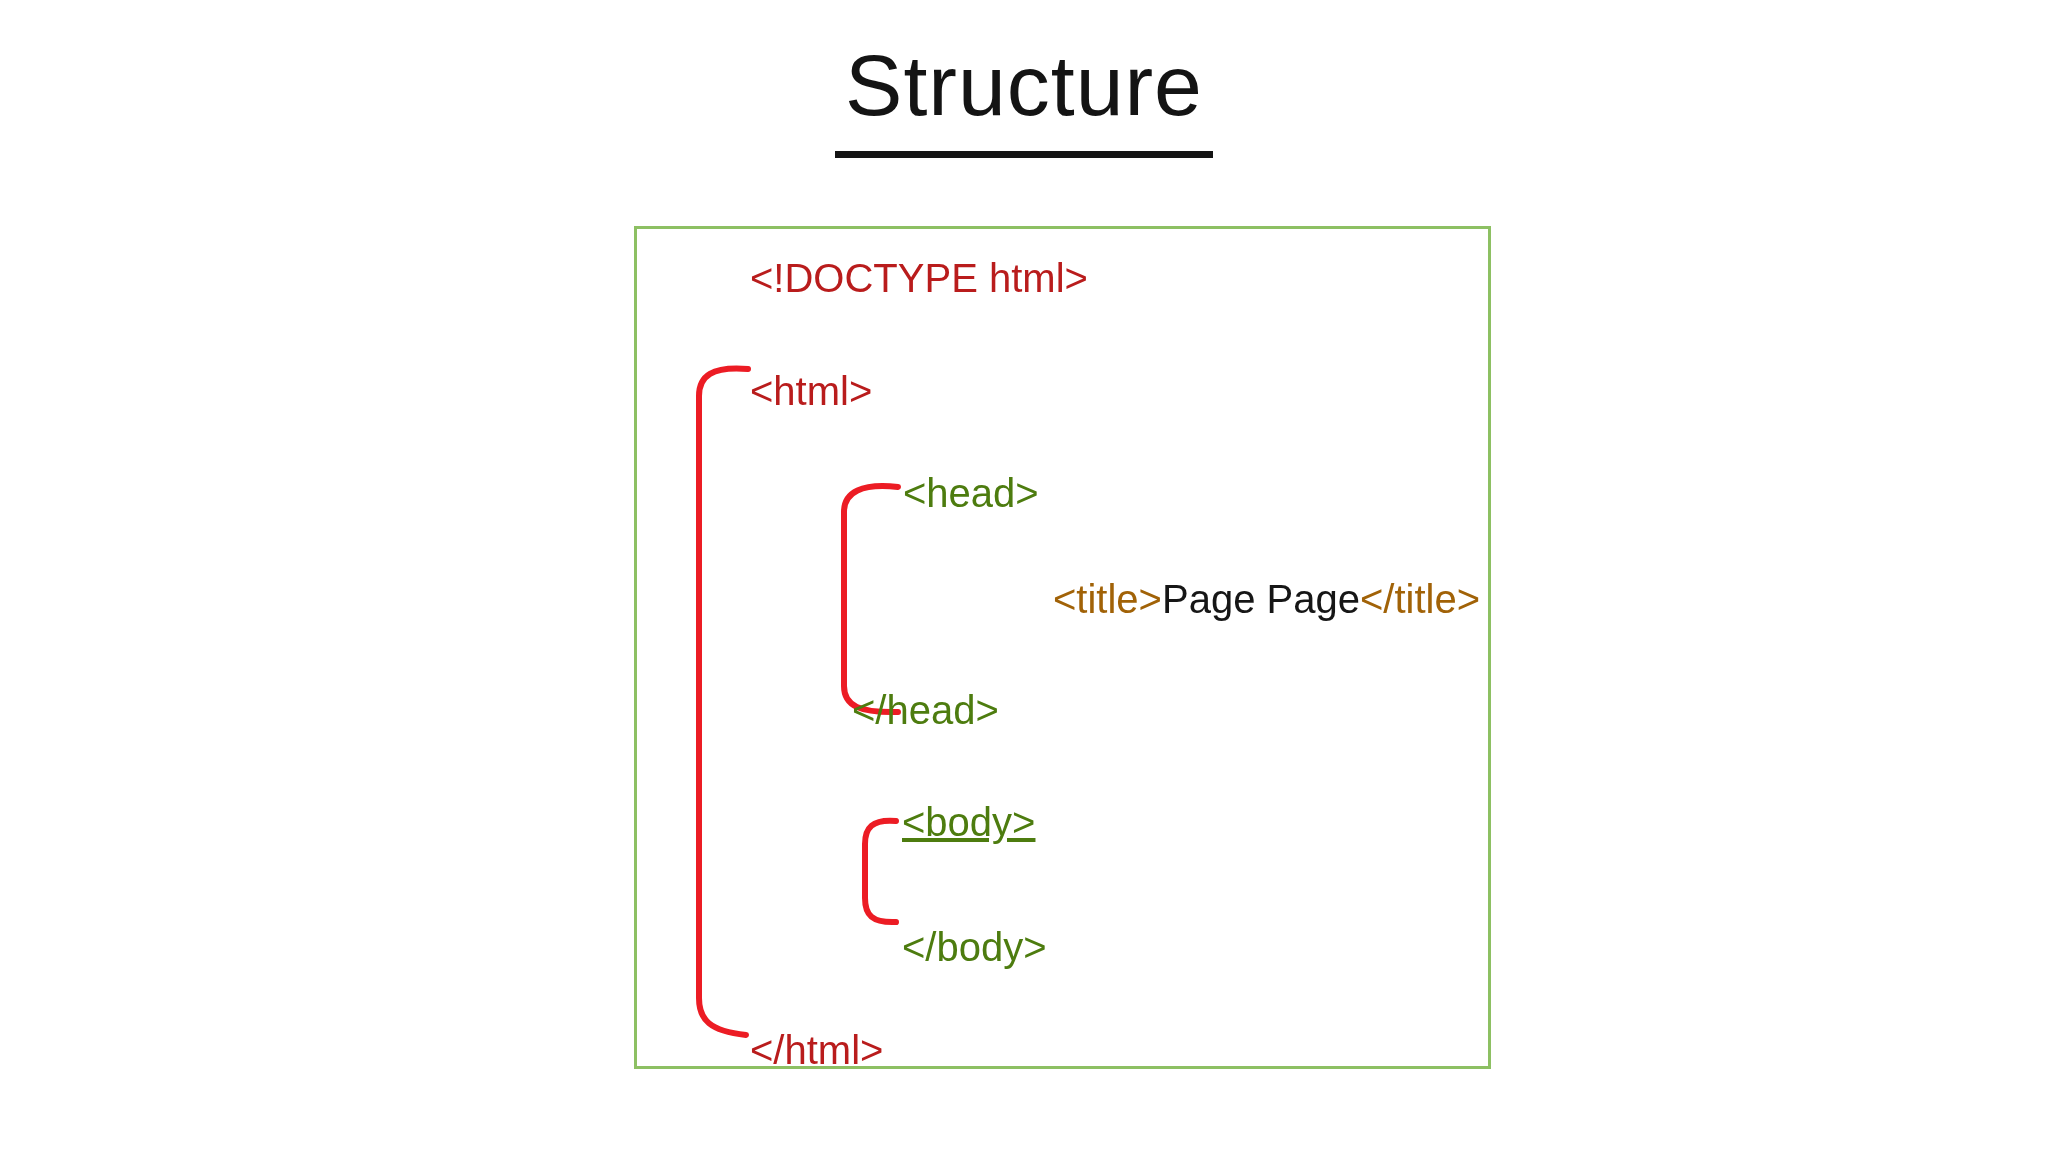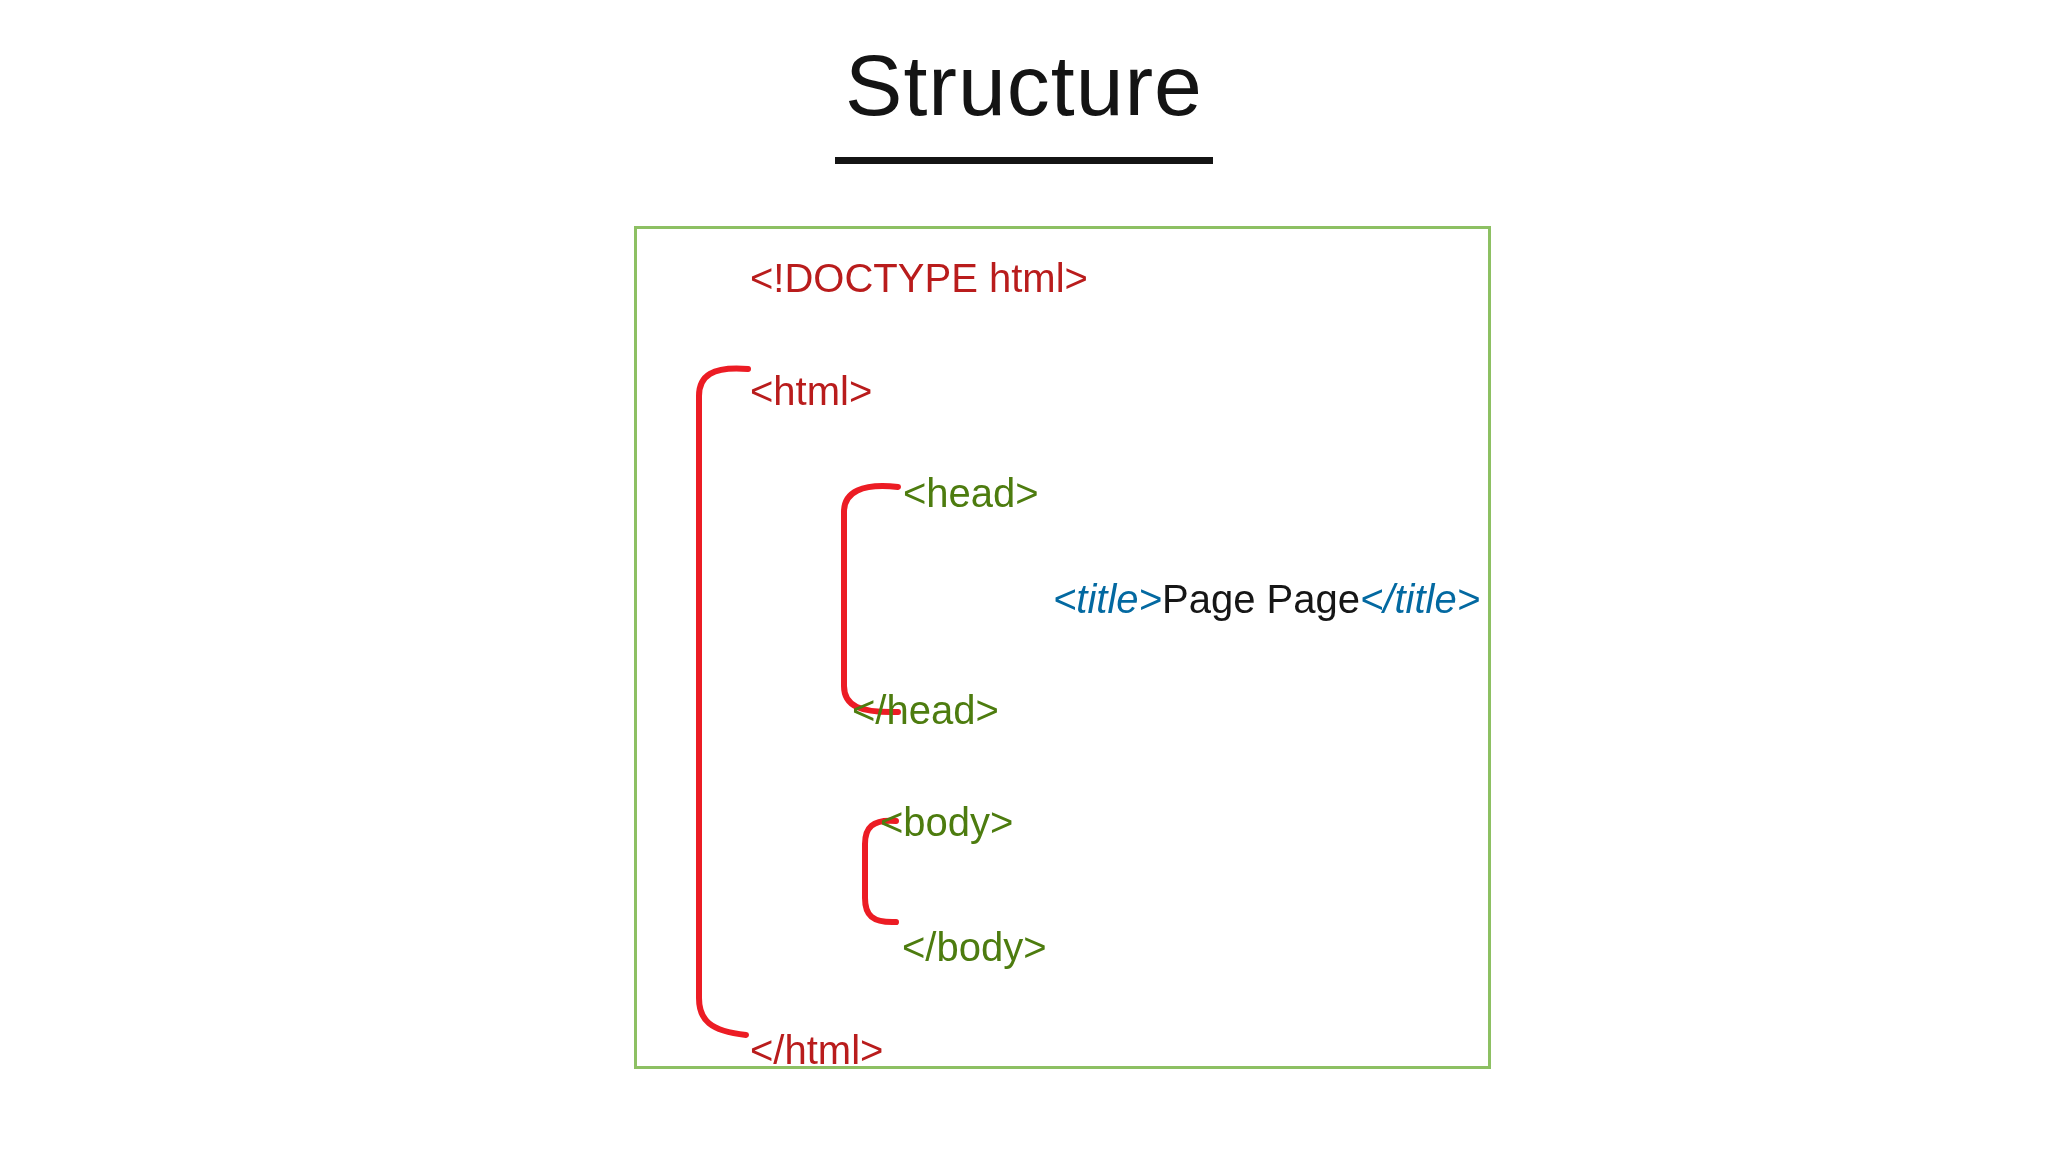--- a/index.html
+++ b/index.html
@@ -22,21 +22,21 @@
     width: 100%;
     text-align: center;
     margin: 0;
     font-size: 86px;
     font-weight: 400;
     letter-spacing: 1px;
     color: #141414;
   }
   .slide-title .underlined {
     display: inline-block;
-    padding: 0 10px 22px 10px;
+    padding: 0 10px 16px 10px;
     border-bottom: 7px solid #141414;
   }
   .structure-box {
     position: absolute;
     left: 634px;
     top: 226px;
     width: 857px;
     height: 843px;
     border: 3px solid #8dc063;
     box-sizing: border-box;
@@ -52,29 +52,29 @@
   }
   .code {
     position: absolute;
     font-size: 40px;
     line-height: 44px;
     white-space: pre;
     font-weight: 400;
   }
   .code-blue   { color: #b91c1c; margin-top: 20px; }
   .code-green  { color: #4d7c0f; }
-  .code-purple { color: #0369a1; font-style: italic; }
+  .code-purple { color: #a16207; }
   .code-black  { color: #161616; }
   
   .line-doctype    { left: 750px;  top: 236px; }
   .line-html-open  { left: 750px;  top: 349px; }
   .line-head-open  { left: 903px;  top: 471px; }
   .line-title      { left: 1053px; top: 577px; }
   .line-head-close { left: 852px;  top: 688px; }
-  .line-body-open  { left: 880px;  top: 800px; }
+  .line-body-open  { left: 902px;  top: 800px; text-decoration: underline; }
   .line-body-close { left: 902px;  top: 894px; margin-top: 31px; }
   .line-html-close { left: 750px;  top: 1008px; text-align: center; }
 </style>
 </head>
 <body>
 
 <div class="slide">
 
   <h1 class="slide-title"><span class="underlined">Structure</span></h1>
 

